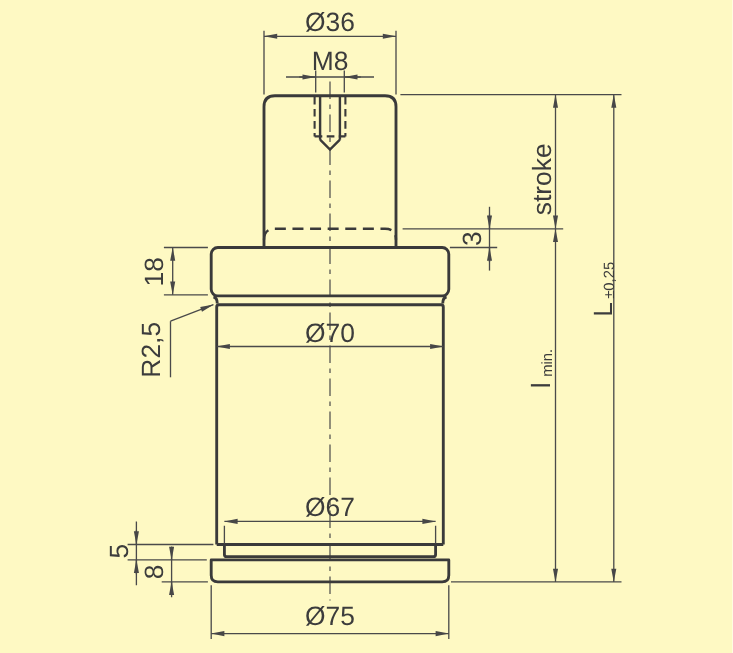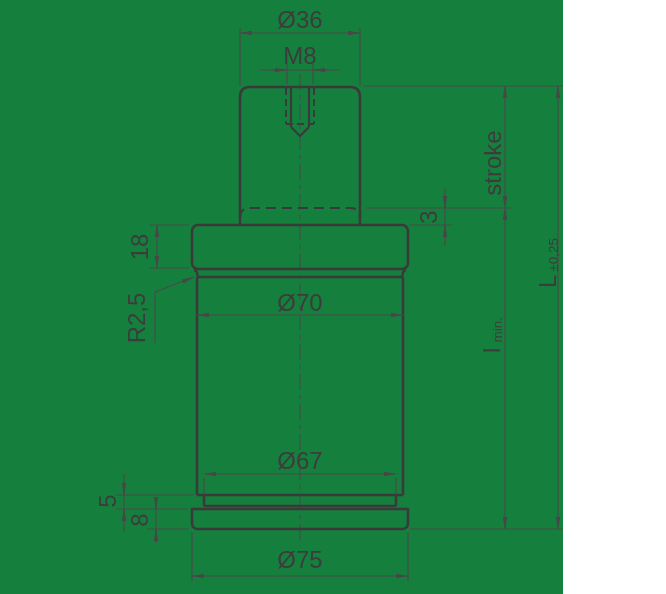--- a/index.html
+++ b/index.html
@@ -1,16 +1,16 @@
 <!DOCTYPE html>
 <html><head>
 <meta charset="utf-8">
 <style>
   html,body{margin:0;padding:0;background:#ffffff;}
-  .stage{position:relative;width:563px;height:594px;background:#15803d;overflow:hidden;}
+  .stage{position:relative;width:666px;height:594px;background:#fef9c3;overflow:hidden;}
   svg{display:block;}
   
   .ol{stroke:#3a3a3a;stroke-width:2.6;fill:none;stroke-linejoin:round;}
   .ol2{stroke:#3a3a3a;stroke-width:2.2;fill:none;}
   .hid{stroke:#3a3a3a;stroke-width:2.2;fill:none;stroke-dasharray:10 6;}
   .thd{stroke:#3a3a3a;stroke-width:1.9;fill:none;stroke-dasharray:7 4;}
   
   .dim{stroke:#4a4a4a;stroke-width:1.2;fill:none;}
   .cl{stroke:#4a4a4a;stroke-width:1.1;fill:none;stroke-dasharray:16 5 4 5;}
   text{fill:#3c3c3c;font-family:"Liberation Sans",sans-serif;font-size:24px;}

